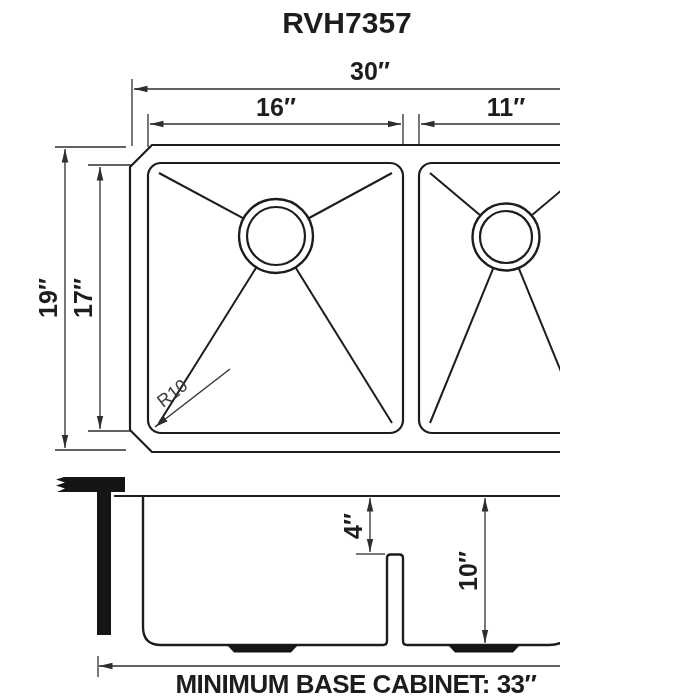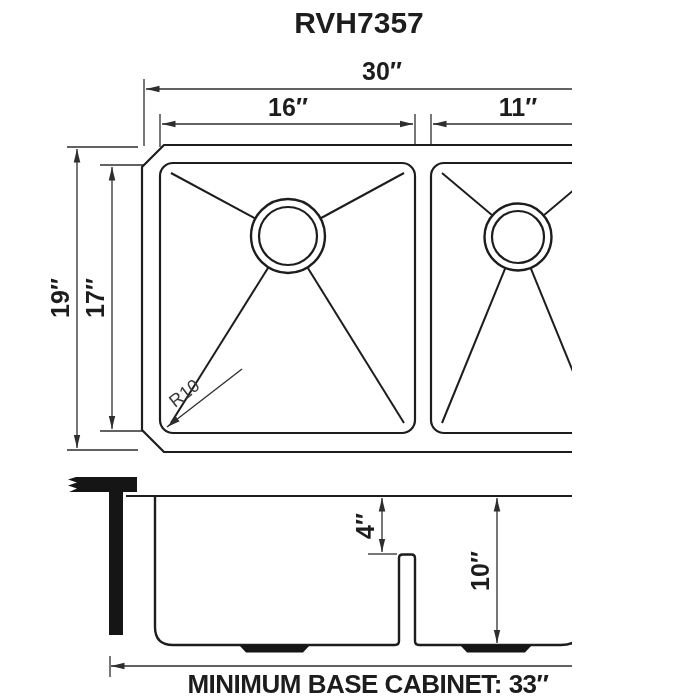--- a/index.html
+++ b/index.html
@@ -1,16 +1,16 @@
 <!DOCTYPE html>
 <html><head>
 <meta charset="utf-8">
 <style>
   html,body{margin:0;padding:0;background:#ffffff;}
-  .page{width:560px;height:700px;position:relative;background:#ffffff;overflow:hidden;padding-left:12px;}
+  .page{width:560px;height:700px;position:relative;background:#ffffff;overflow:hidden;}
   svg{display:block;}
   text{font-family:"Liberation Sans","DejaVu Sans",sans-serif;fill:#1d1d1d;}
   .title-text{font-size:30px;font-weight:bold;}
   .dim-text{font-size:25px;font-weight:600;}
   .radius-text{font-size:18px;font-weight:500;fill:#3a3a3a;}
   .cab-text{font-size:26px;font-weight:bold;letter-spacing:-0.5px;}
   .outline{fill:#ffffff;stroke:#1d1d1d;stroke-width:2.2;stroke-linejoin:round;}
   .xline{stroke:#1d1d1d;stroke-width:2;fill:none;}
   .drain-outer{fill:#ffffff;stroke:#1d1d1d;stroke-width:2.4;}
   .drain-inner{fill:none;stroke:#1d1d1d;stroke-width:2.2;}

